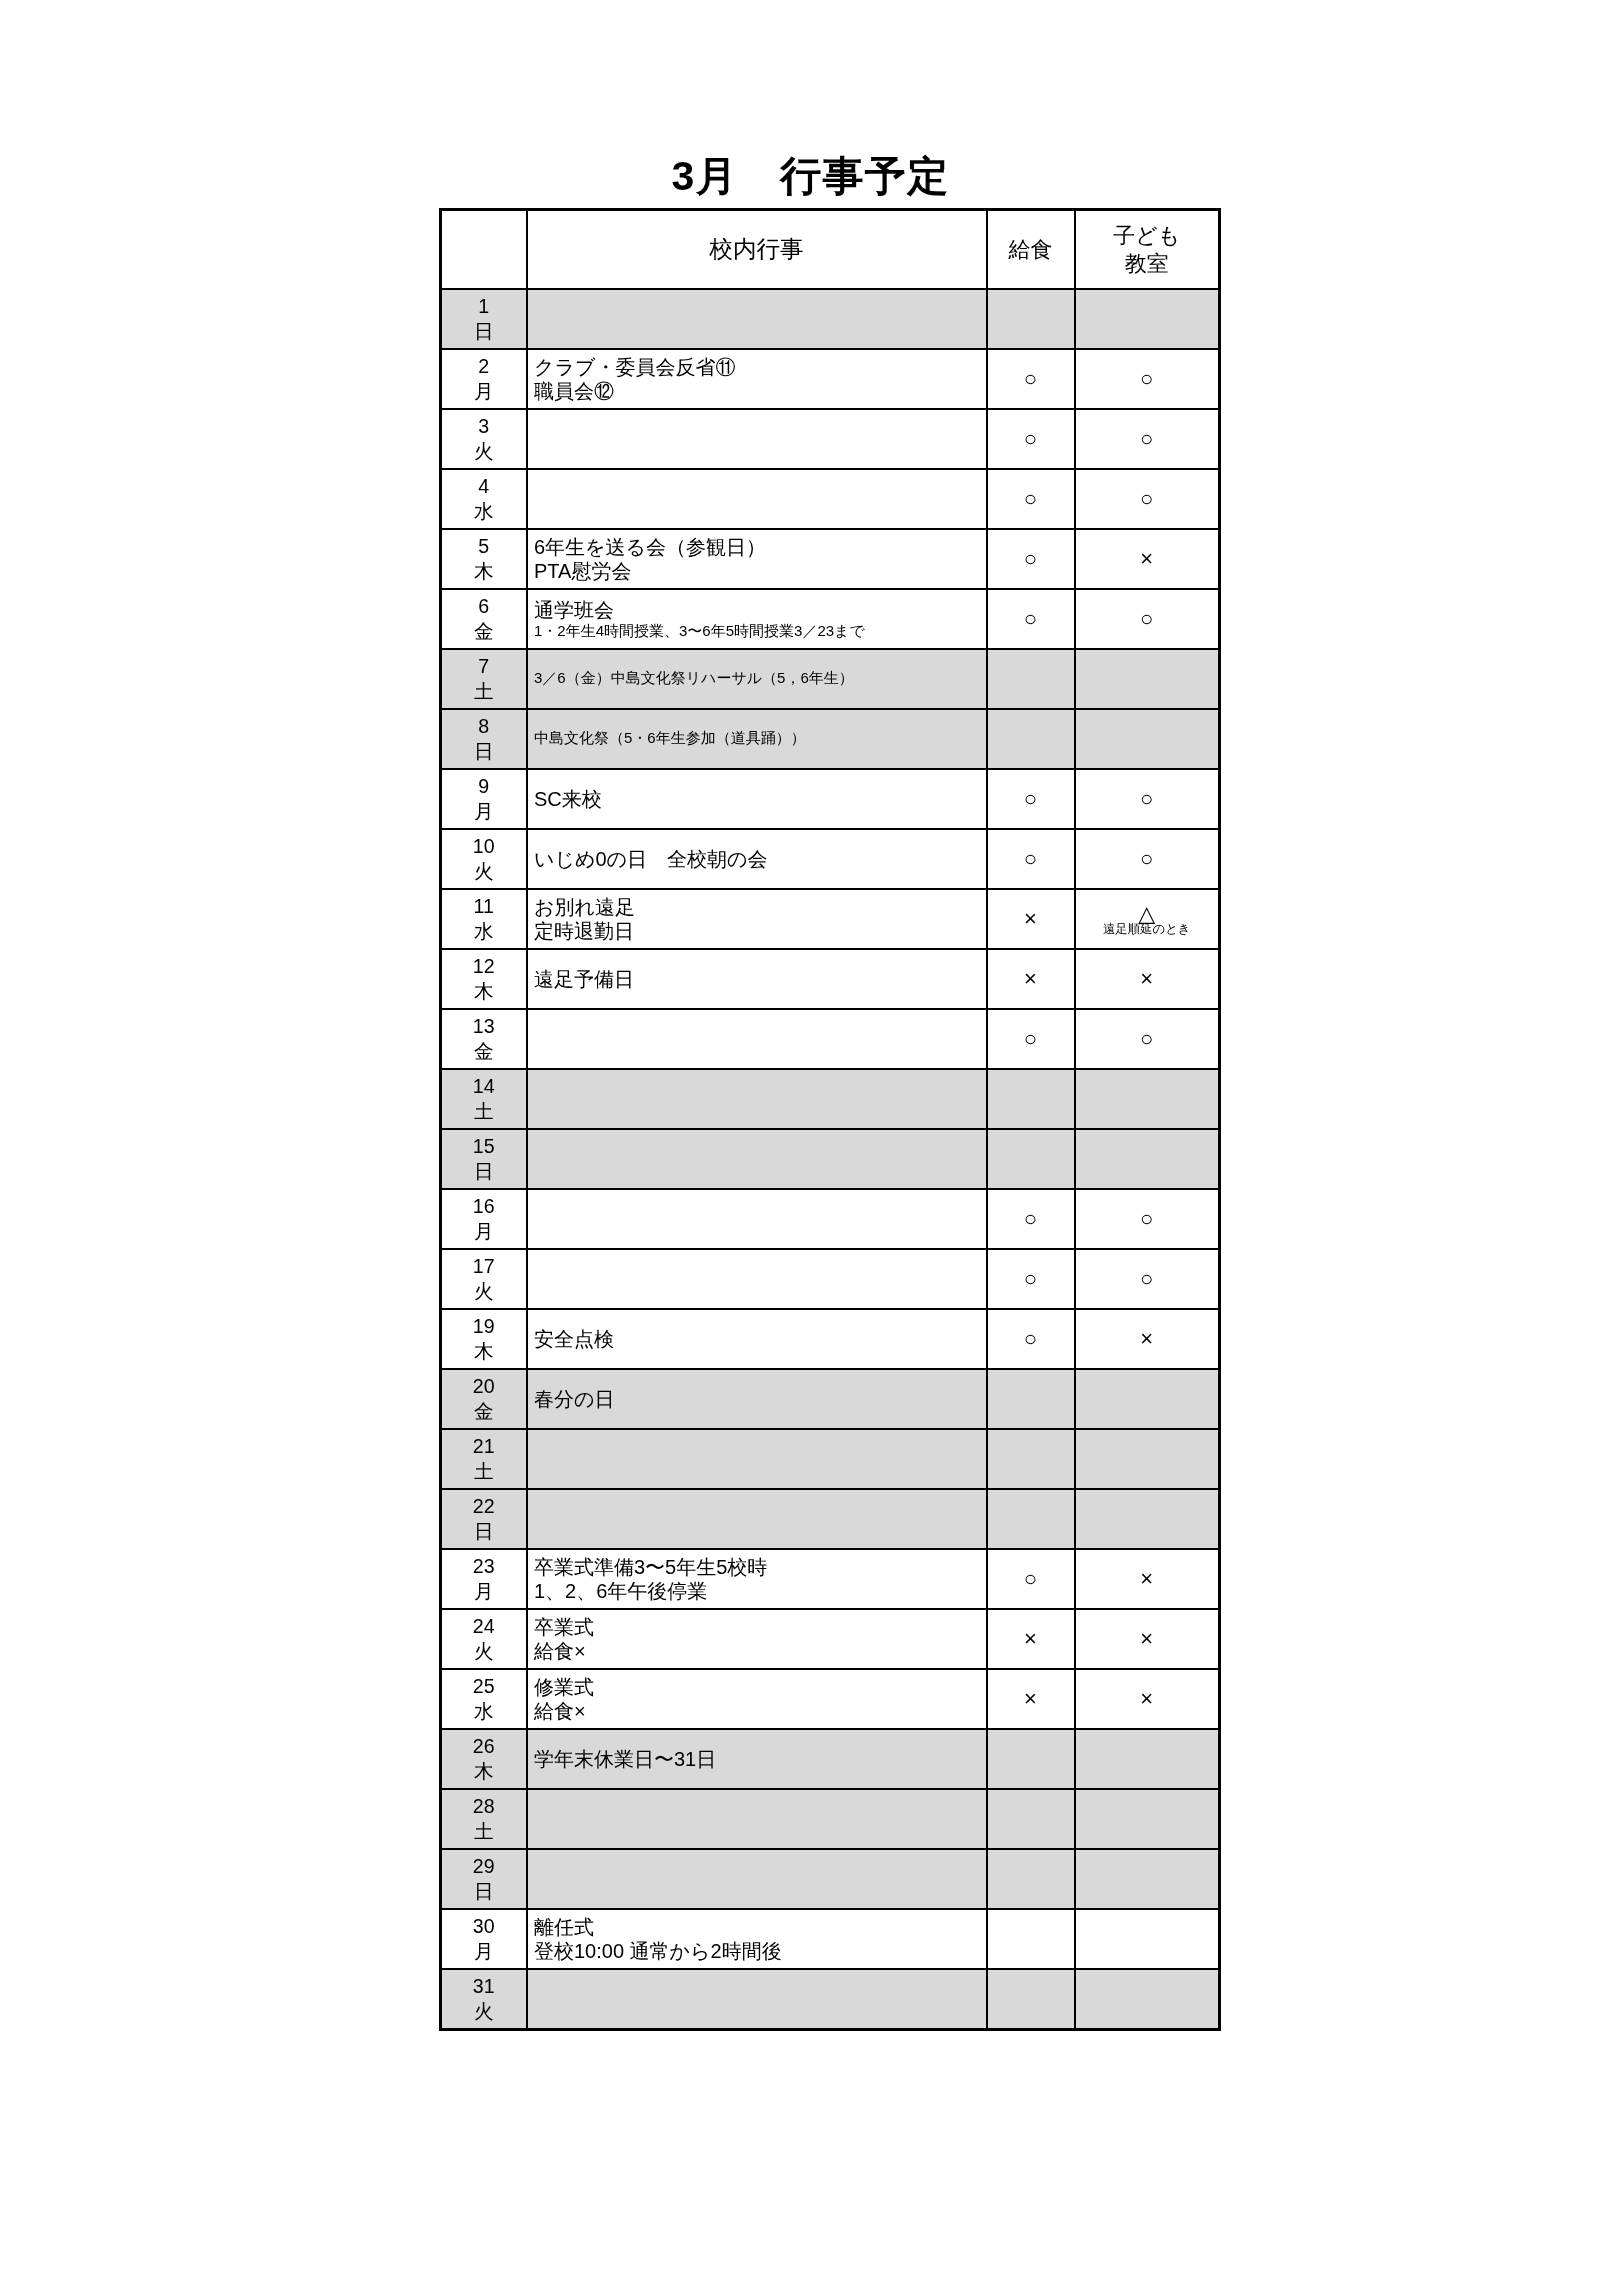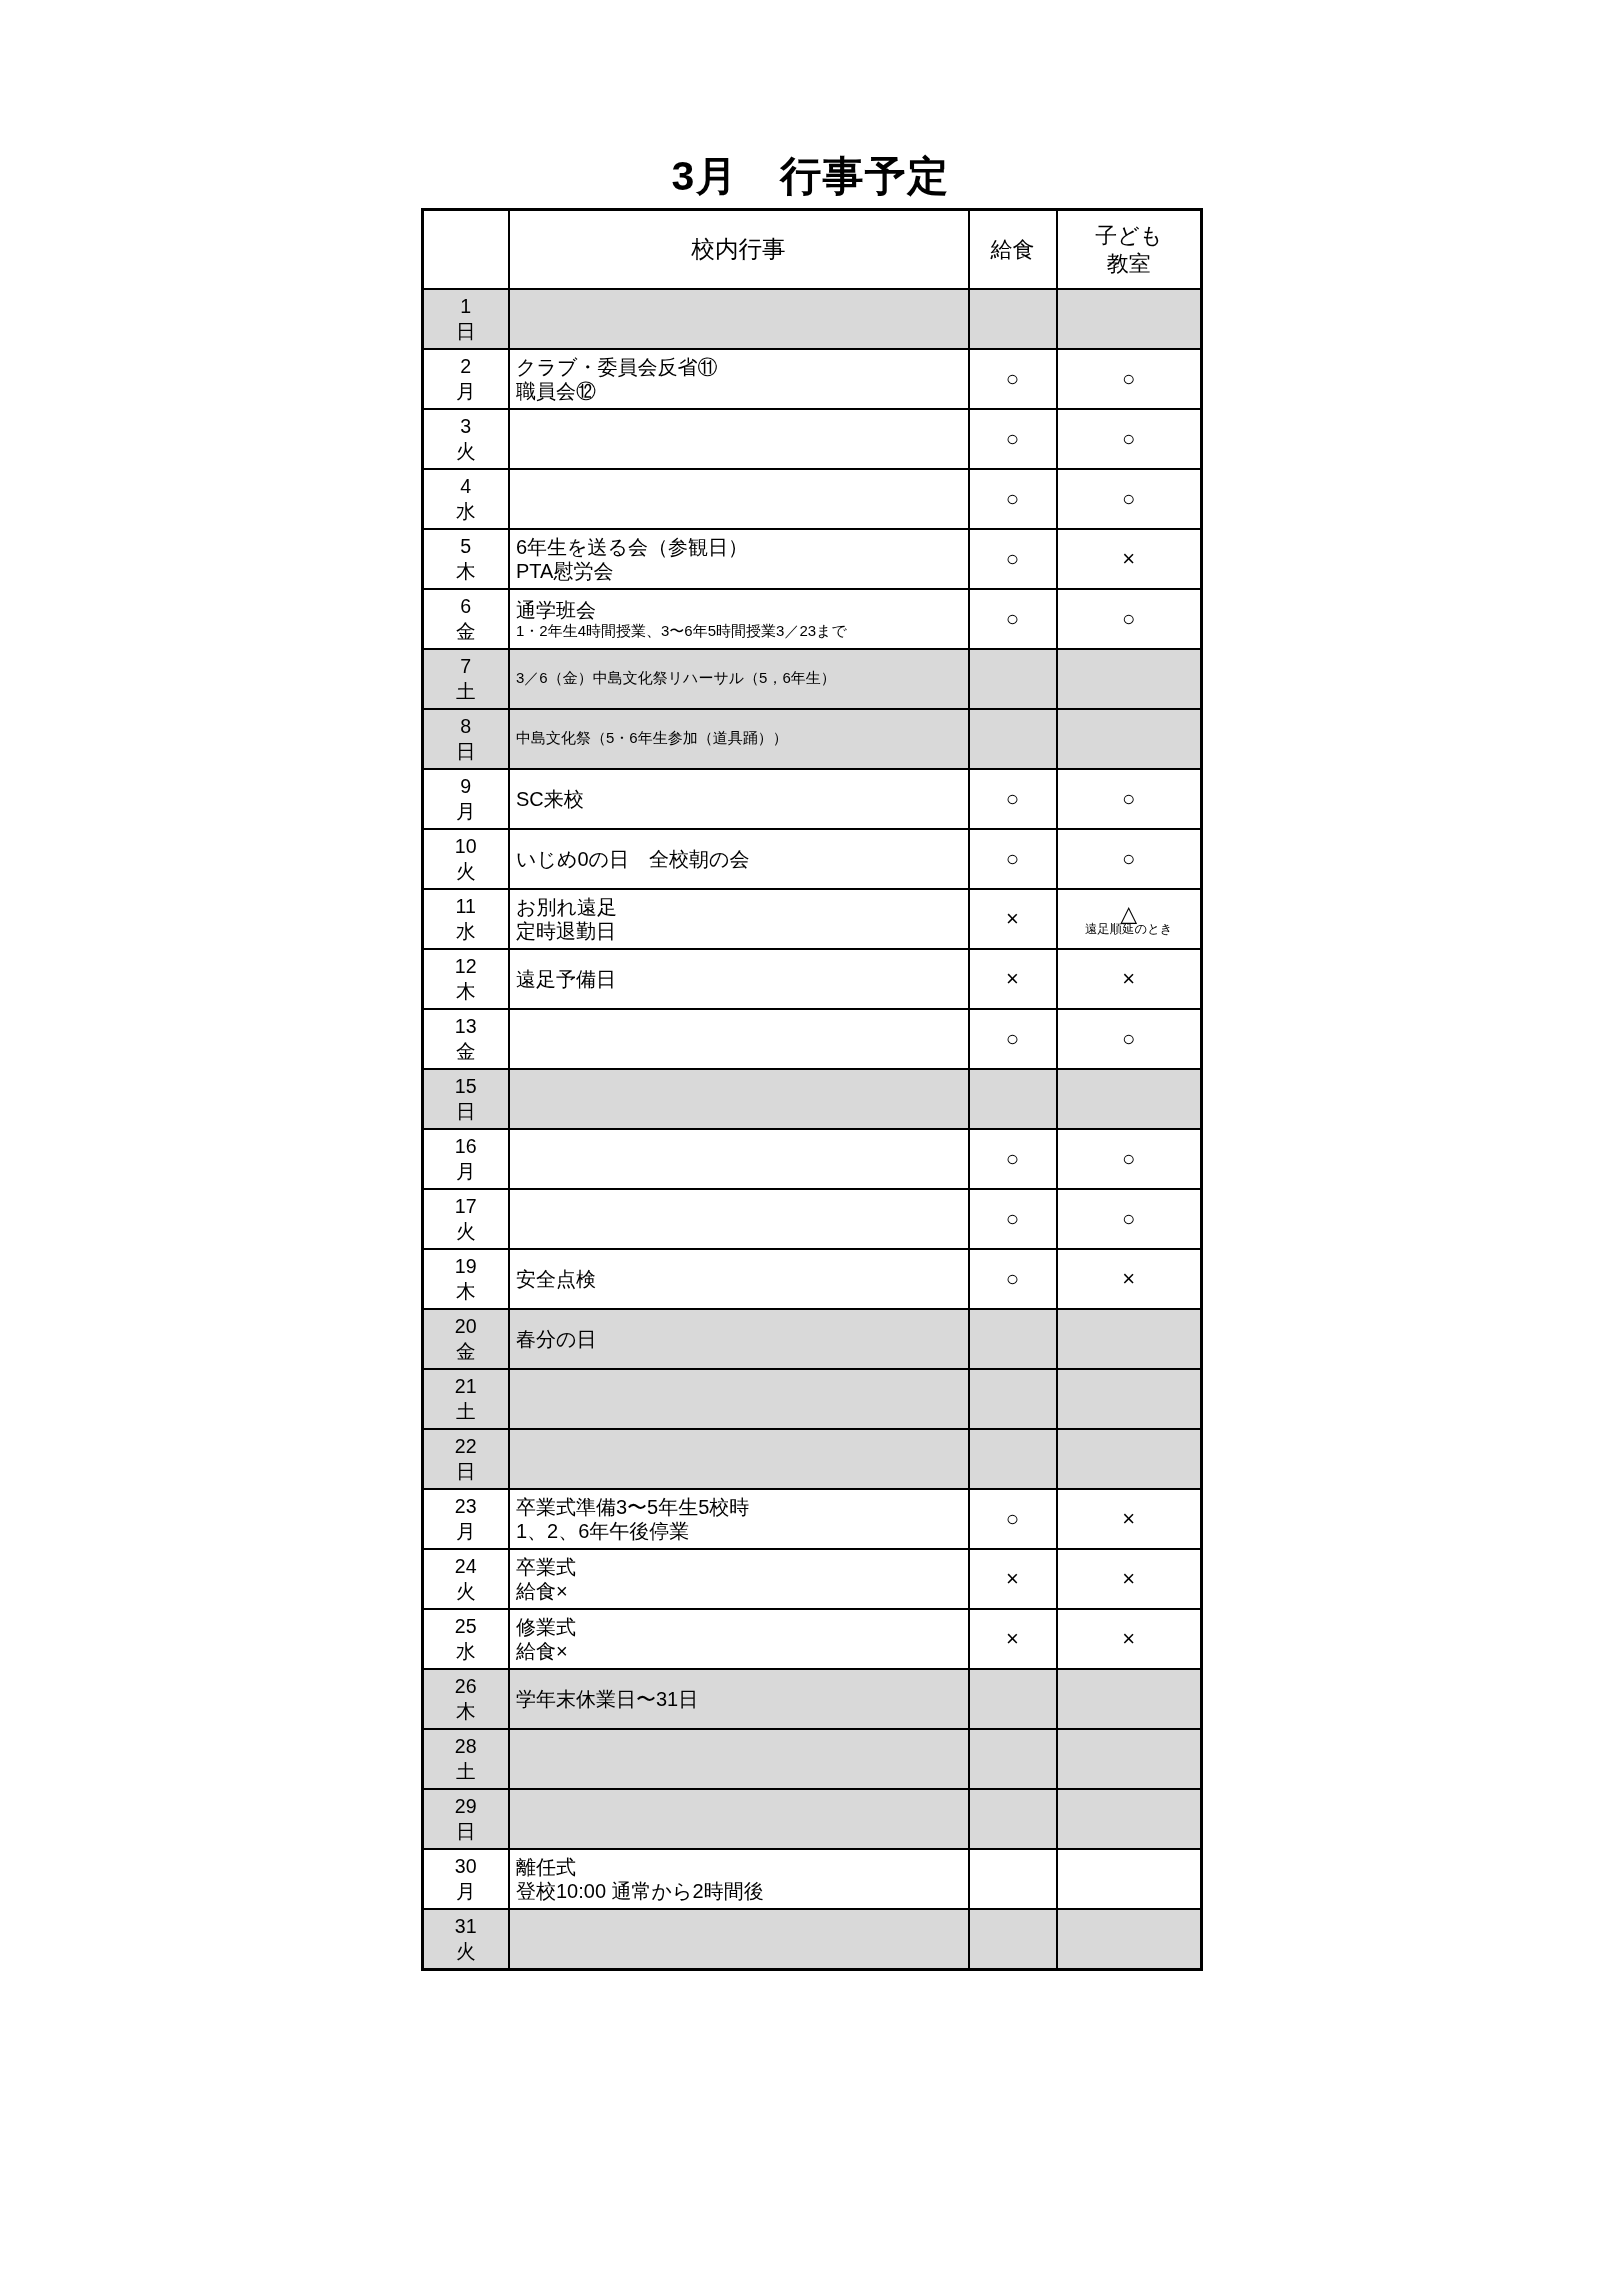--- a/index.html
+++ b/index.html
@@ -57,20 +57,21 @@
   .schedule-table th {
     border: 2px solid #000000;
     padding: 0;
     vertical-align: middle;
     background: #ffffff;
   }
 
   
   .schedule-table {
     border: 3.3px solid #000000;
+    margin-left: 18px;
   }
 
   
   .hdr-blank {
     background: #ffffff;
     height: 77px;
   }
   .hdr-cell {
     background: #ccffcc;
     text-align: center;
@@ -328,20 +329,33 @@
           <td class="event-cell"></td>
           <td class="mark-cell">
             <span class="mk-main">○</span>
           </td>
           <td class="mark-cell">
             <span class="mk-main">○</span>
           </td>
         </tr>
         <tr class="row gray">
           <td class="day-cell">
+            <span class="dnum">14</span>
+            <span class="dwk">土</span>
+          </td>
+          <td class="event-cell"></td>
+          <td class="mark-cell">
+            <span class="mk-main"></span>
+          </td>
+          <td class="mark-cell">
+            <span class="mk-main"></span>
+          </td>
+        </tr>
+        <tr class="row gray">
+          <td class="day-cell">
             <span class="dnum">15</span>
             <span class="dwk">日</span>
           </td>
           <td class="event-cell"></td>
           <td class="mark-cell">
             <span class="mk-main"></span>
           </td>
           <td class="mark-cell">
             <span class="mk-main"></span>
           </td>

